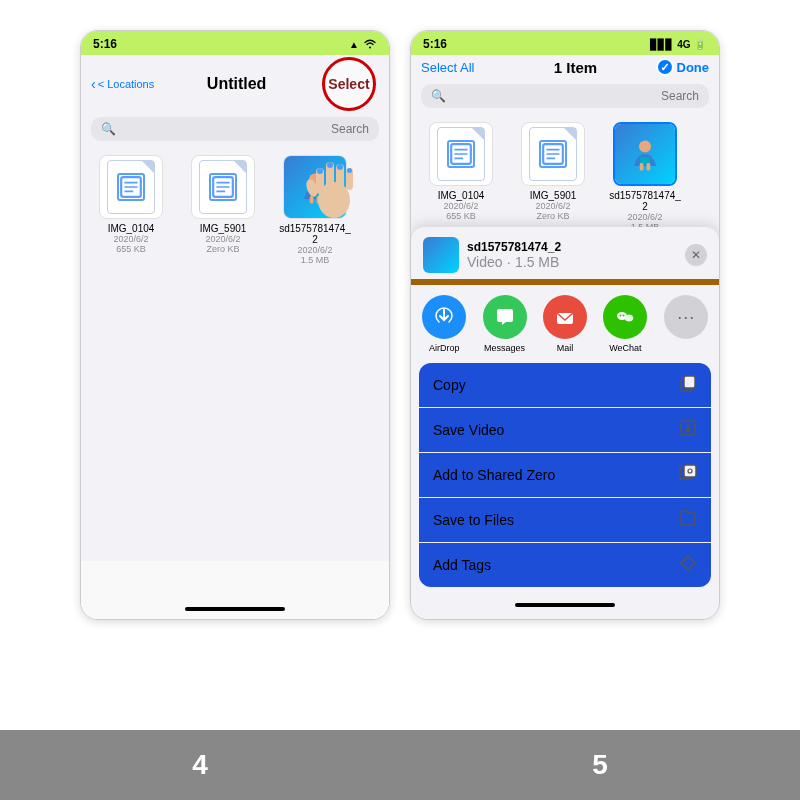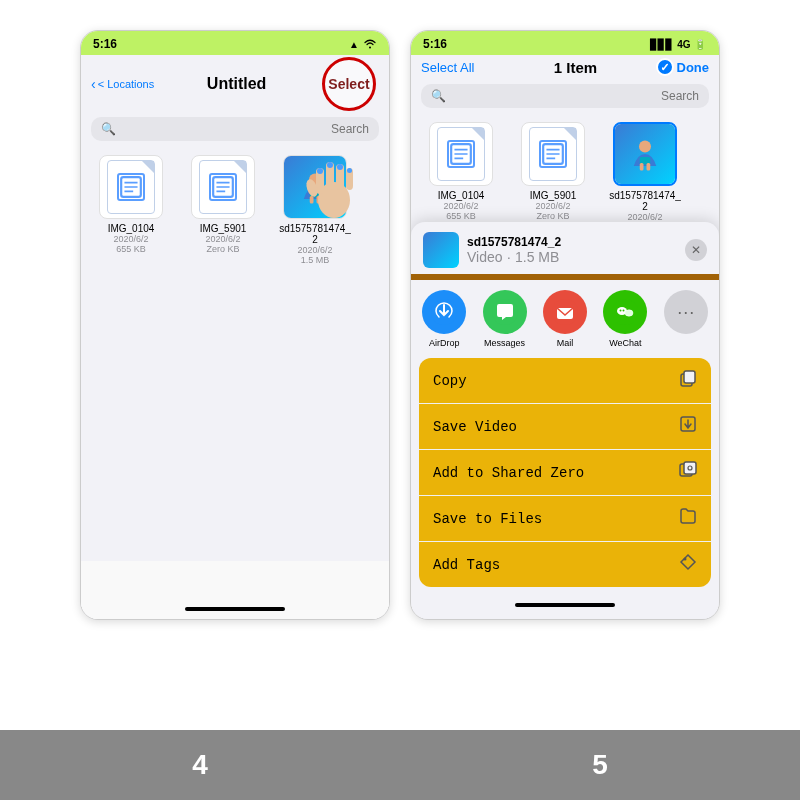--- a/index.html
+++ b/index.html
@@ -268,24 +268,23 @@
     }
     .share-app-label { font-size: 9px; color: #000; text-align: center; }
 
     .airdrop-icon { background: #1c8ef9; }
     .messages-icon { background: #34c759; }
     .mail-icon { background: #e74c3c; }
     .wechat-icon { background: #2dc100; }
 
     
     .share-menu {
-      background: #eab308;
+      background: #1d4ed8;
       border-radius: 12px;
       margin: 0 8px 6px 8px;
-      font-family: Liberation Mono, monospace;
     }
     .share-menu-item {
       display: flex;
       align-items: center;
       justify-content: space-between;
       padding: 11px 14px;
       border-bottom: 1px solid #f0f0f0;
       font-size: 14px;
     }
     .share-menu-item:last-child { border-bottom: none; }

